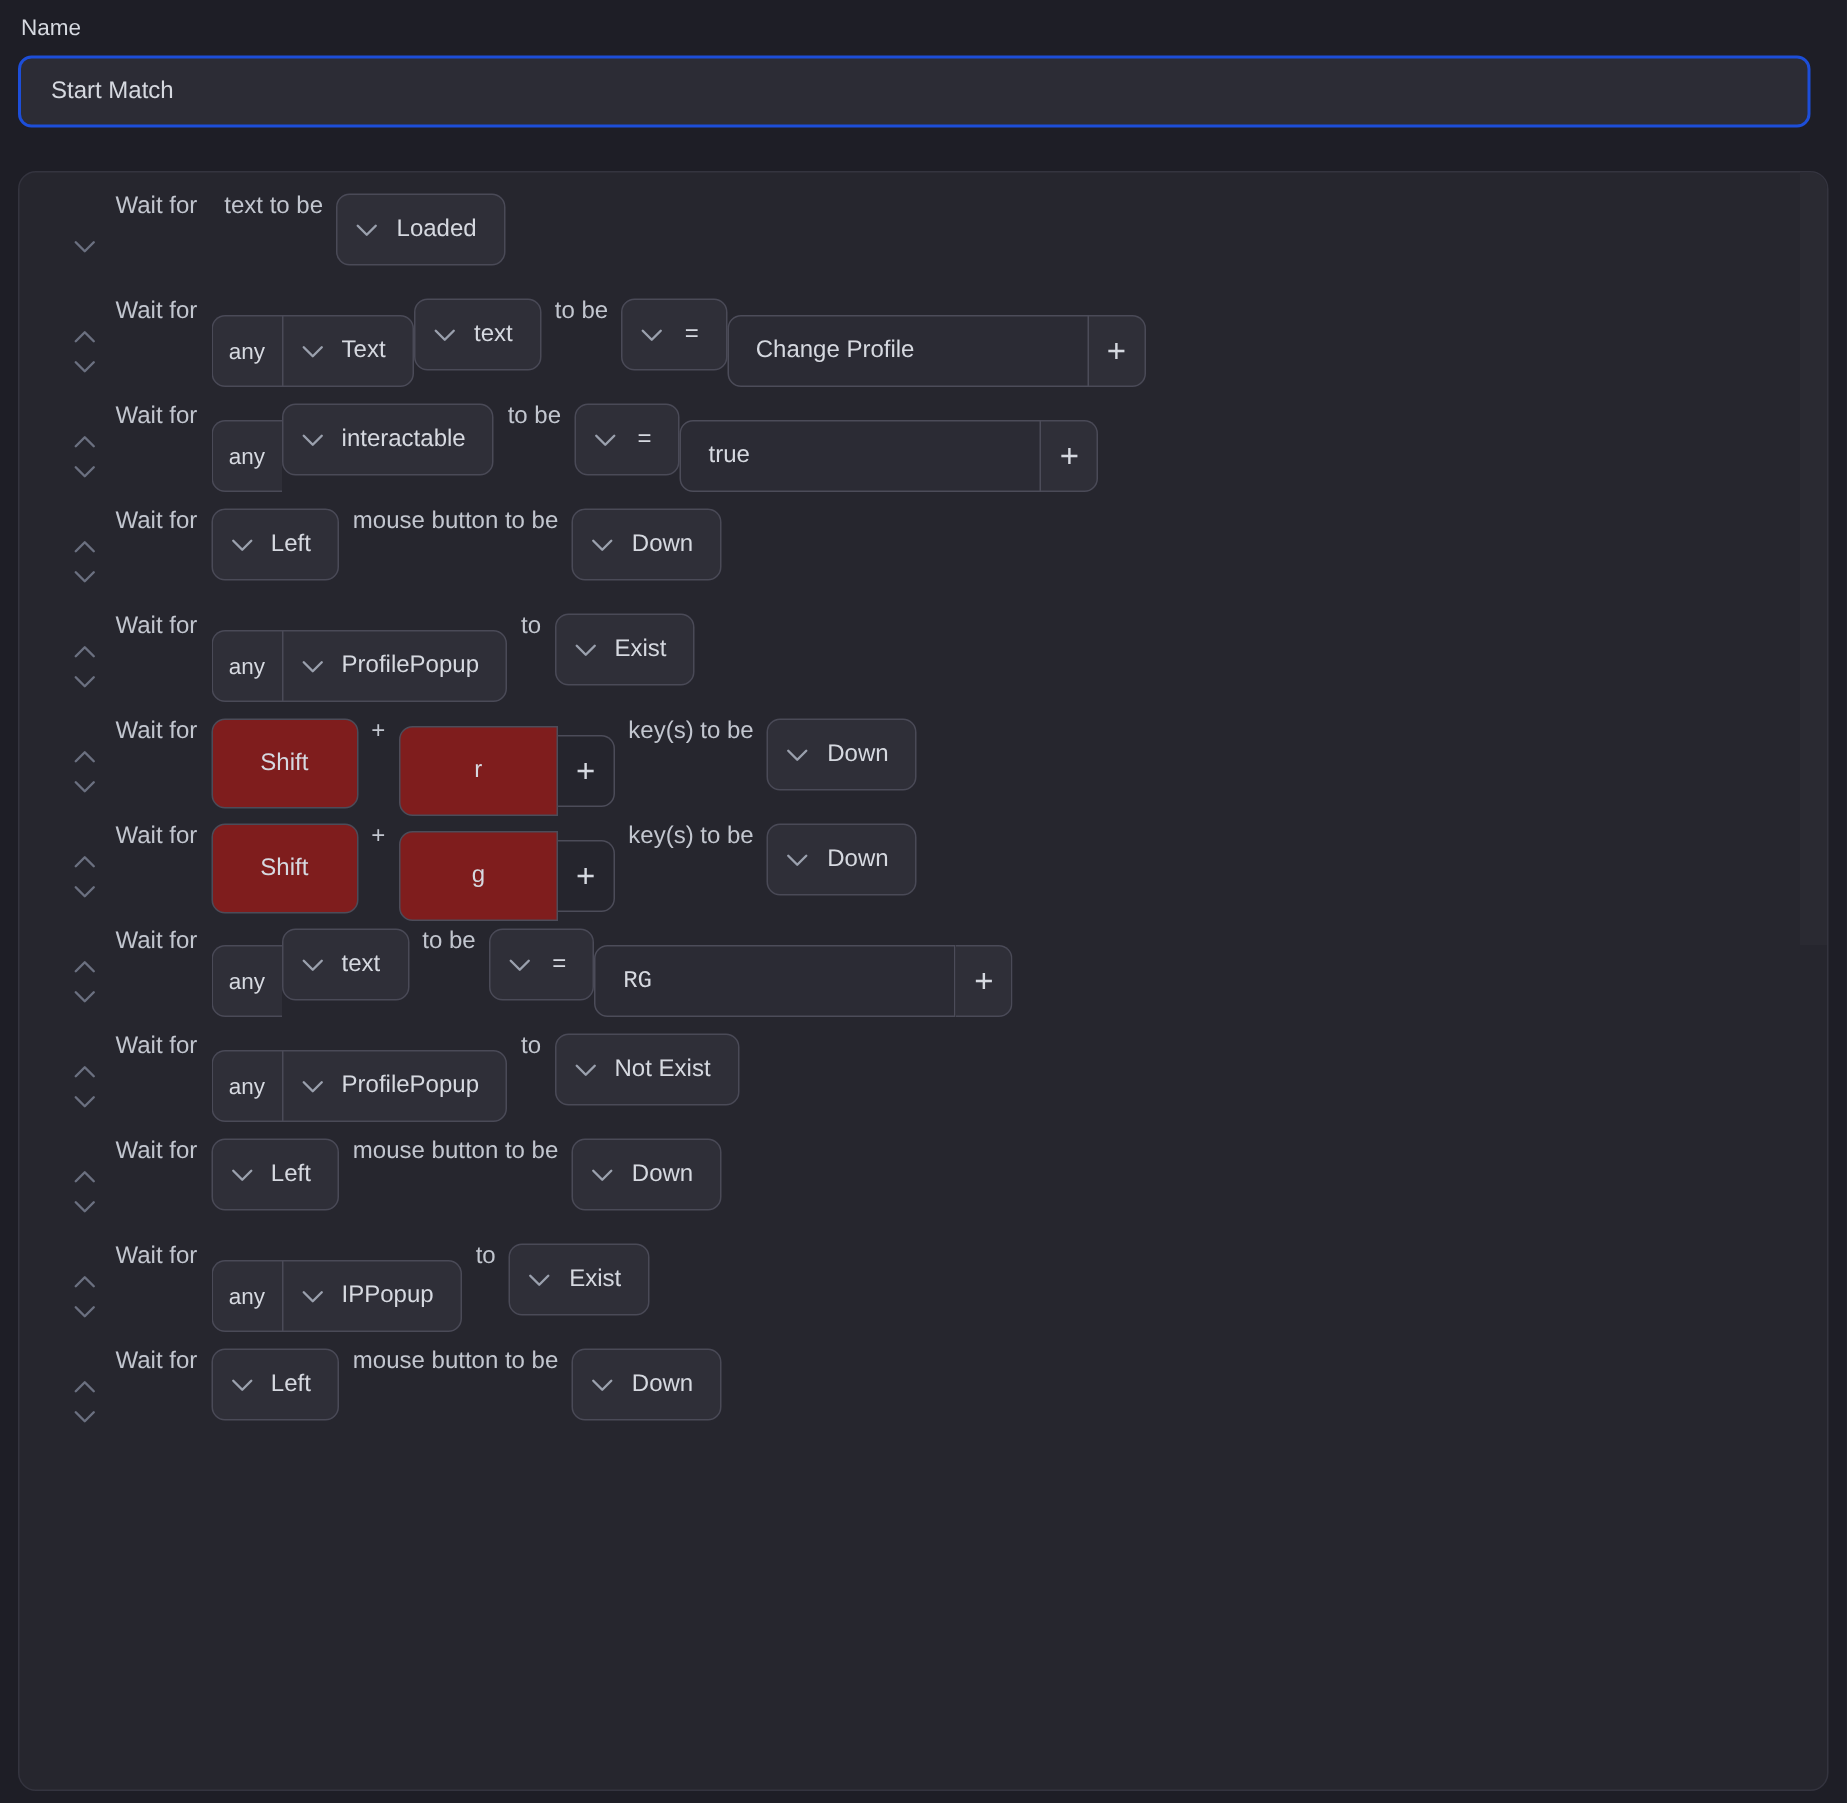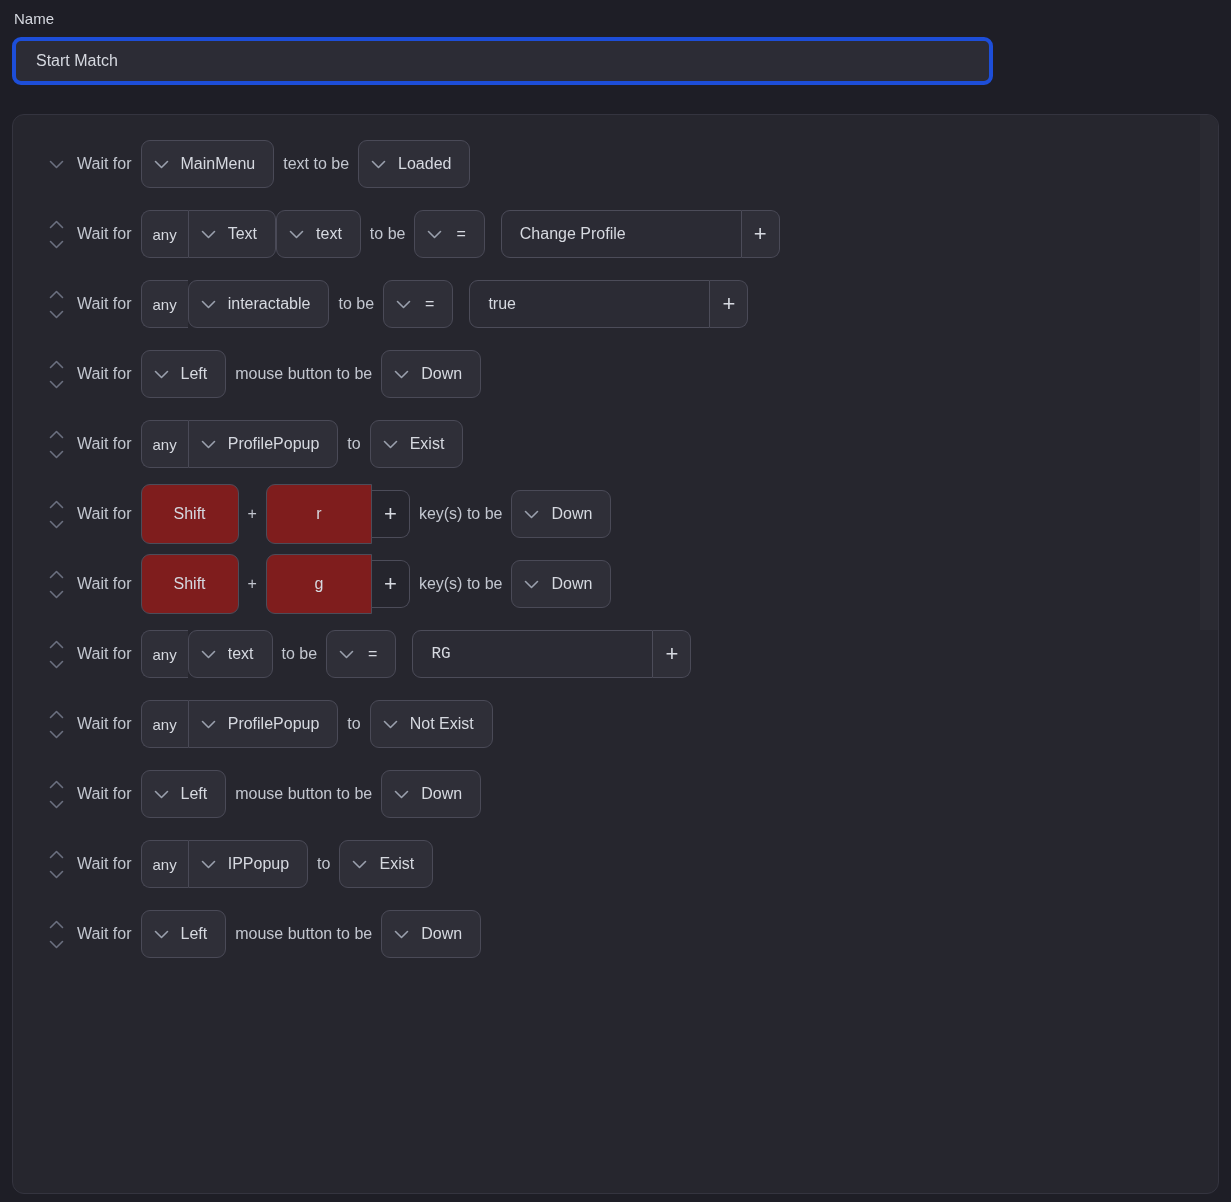--- a/index.html
+++ b/index.html
@@ -30,47 +30,46 @@
   .name-block{ padding:10px 16px 0 12px; }
   .name-label{
     font-size:15px;
     color:var(--text);
     line-height:18px;
     margin:0 0 9px 2px;
   }
   .name-input{
     height:48px;
     background:var(--field-bg);
-    border:4px solid #1d4ed8;
+    border:2px solid #1d4ed8;
     border-radius:9px;
     display:flex;
     align-items:center;
     padding:0 20px;
     font-size:16px;
     color:var(--text);
-    width:981px;
+    width:1195px;
   }
 
   
   .panel{
     position:relative;
     margin:29px 12px 0 12px;
     width:1207px;
     height:1080px;
     background:var(--panel-bg);
     border:1px solid #34343f;
     border-radius:12px;
     padding:14px 0 0 0;
     overflow:hidden;
   }
   .rows{ padding:0; }
 
   .row{
     display:flex;
-    align-items:center;
     height:70px;
     padding-left:30px;
     gap:0;
   }
 
   
   .reorder{
     width:26px;
     display:flex;
     flex-direction:column;
@@ -154,21 +153,21 @@
     border-left:none;
     border-radius:0 9px 9px 0;
     display:flex;
     align-items:center;
     justify-content:center;
     font-size:22px;
     color:var(--text);
     flex:0 0 auto;
     line-height:1;
   }
-  .inputgroup{ display:inline-flex; align-items:center; flex:0 0 auto;margin-left:16px; }
+  .inputgroup{ display:inline-flex; align-items:center; flex:0 0 auto; }
 
   
   .keybox{
     height:60px;
     background:#7f1d1d;
     border:1px solid var(--input-border);
     border-radius:9px;
     display:inline-flex;
     align-items:center;
     justify-content:center;
@@ -222,28 +221,20 @@
   <div class="rows" id="rows">
       <div class="row">
         <div class="reorder single">
           <span class="chev" style="color: rgb(107, 112, 128);">
             <svg width="15" height="9" viewBox="0 0 15 9" fill="none">
               <path d="M1.5 1.5L7.5 7.5L13.5 1.5" stroke="currentColor" stroke-width="1.6" stroke-linecap="round" stroke-linejoin="round"></path>
             </svg>
           </span>
         </div>
         <span class="lbl first">Wait for</span>
-        <div class="dd">
-          <span class="dd-chev">
-            <svg width="15" height="9" viewBox="0 0 15 9" fill="none">
-              <path d="M1.5 1.5L7.5 7.5L13.5 1.5" stroke="currentColor" stroke-width="1.6" stroke-linecap="round" stroke-linejoin="round"></path>
-            </svg>
-          </span>
-          <span class="dd-text">MainMenu</span>
-        </div>
         <span class="lbl">text to be</span>
         <div class="dd">
           <span class="dd-chev">
             <svg width="15" height="9" viewBox="0 0 15 9" fill="none">
               <path d="M1.5 1.5L7.5 7.5L13.5 1.5" stroke="currentColor" stroke-width="1.6" stroke-linecap="round" stroke-linejoin="round"></path>
             </svg>
           </span>
           <span class="dd-text">Loaded</span>
         </div>
       </div>

